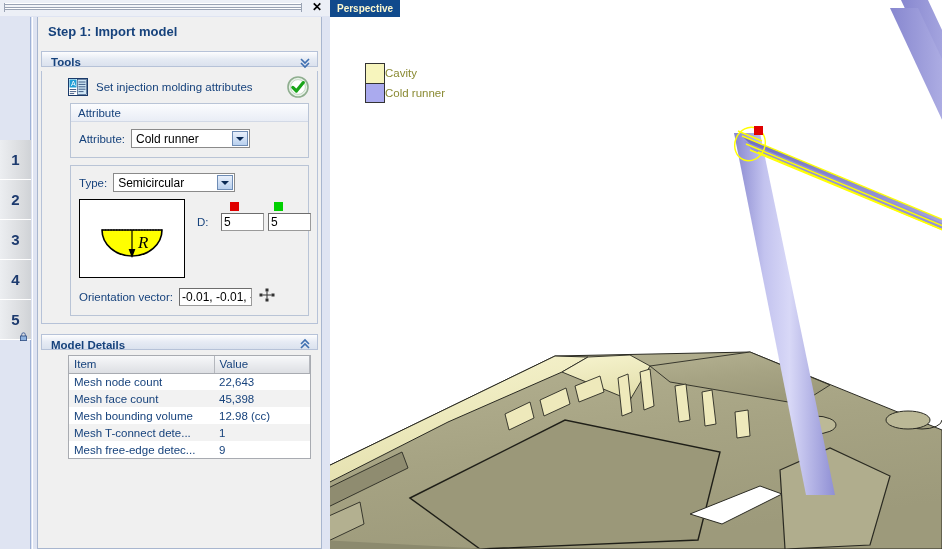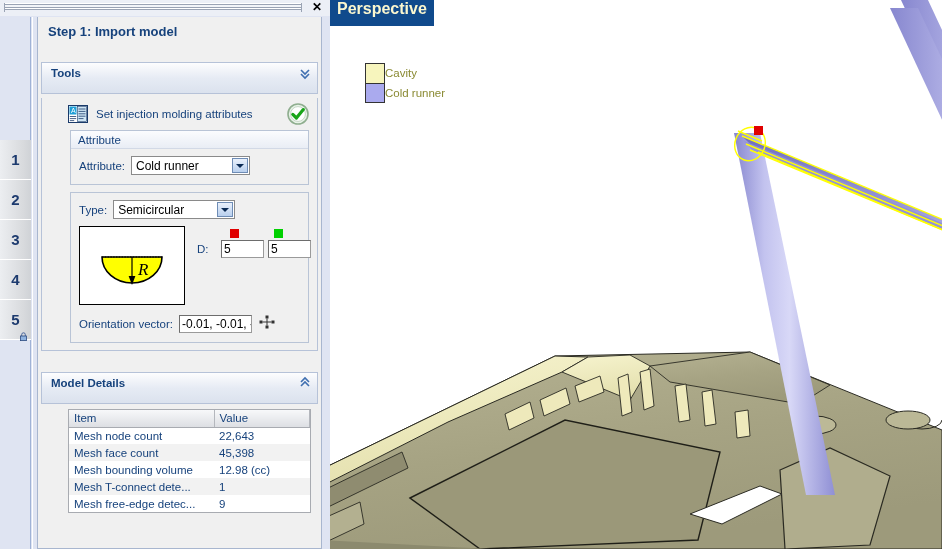--- a/index.html
+++ b/index.html
@@ -77,22 +77,22 @@
   }
   #step-title {
     padding: 7px 0 6px 10px;
     font-size: 13px; font-weight: bold; color: #16427c;
     background: #f0f0f0;
   }
 
   
   .sec-head {
     position: relative;
-    margin: 17px 3px 0 3px;
-    height: 32px; line-height: 20px;
+    margin: 6px 3px 0 3px;
+    height: 16px; line-height: 20px;
     padding-left: 9px;
     font-size: 11.5px; font-weight: bold; color: #16427c;
     background: linear-gradient(to bottom, #fdfdfe 0%, #e6ebf4 50%, #dbe2ee 100%);
     border: 1px solid #b6c2d8;
     cursor: pointer;
   }
   .chev {
     position: absolute; right: 6px; top: 3px; width: 12px; height: 14px;
   }
   .sec-gap { height: 4px; }
@@ -190,24 +190,24 @@
   #mdt tr.even td { background: #f2f2f2; }
   .tbl-wrap { margin: 5px 7px 6px 7px; border: 1px solid #a8abb1; background: #fff; }
   .col-item { width: 145px; }
 
   
   #viewport {
     position: absolute; left: 330px; top: 0; width: 612px; height: 549px;
     background: #ffffff; overflow: hidden;
   }
   #persp-tab {
-    position: absolute; left: 0px; top: 0px; height: 26px; line-height: 18px;
+    position: absolute; left: 0px; top: 0px; height: 17px; line-height: 18px;
     padding: 0 7px;
     background: #104a8c; color: #fbf7cf;
-    font-size: 16px; font-weight: bold;
+    font-size: 10px; font-weight: bold;
   }
   #legend { position: absolute; left: 35px; top: 63px; }
   .lg-row { display: flex; align-items: center; height: 20px; }
   .lg-swatch { width: 20px; height: 20px; border: 1px solid #333; }
   .lg-label { font-size: 11.5px; color: #8a8a33; }
   #legend .lg-row:first-child .lg-swatch { border-bottom: none; }
 </style>
 </head>
 <body>
 

